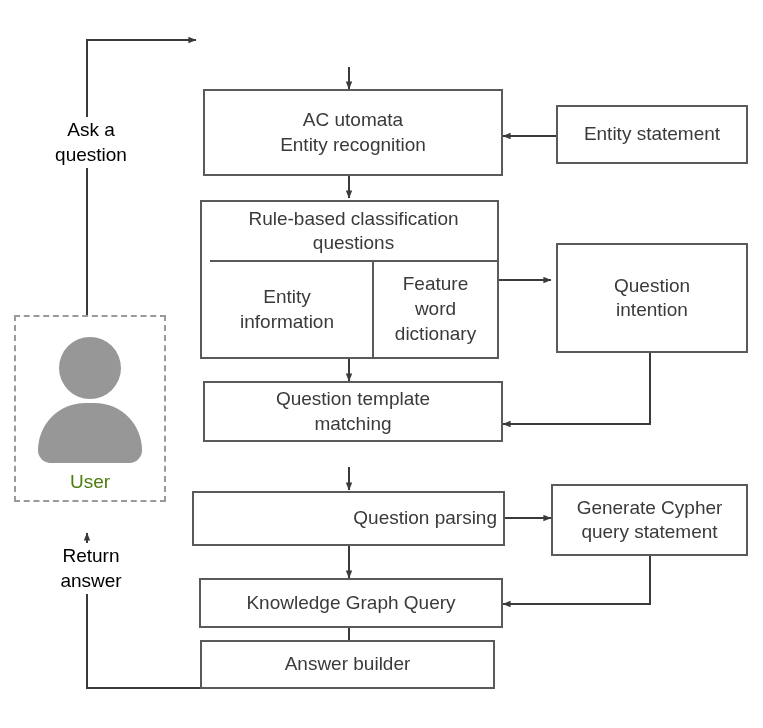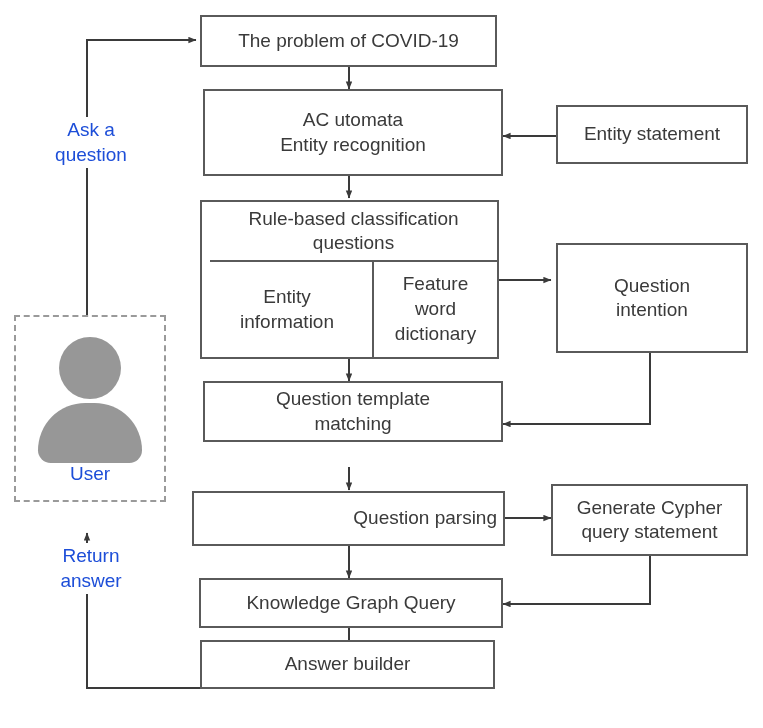--- a/index.html
+++ b/index.html
@@ -88,28 +88,29 @@
     background: #979797;
     margin-top: 20px;
   }
   .avatar-body {
     width: 104px; height: 60px;
     background: #979797;
     border-radius: 52px 52px 14px 14px;
     margin-top: 4px;
   }
   .user-label {
-    font-size: 19px;
-    color: #1d4ed8;
+    margin-top: 8px;
+    font-size: 19px;
+    color: #4d7c0f;
   }
 
   .edge-label {
     position: absolute;
     font-size: 19px;
-    color: #1d4ed8;
+    color: #000000;
     line-height: 1.3;
     text-align: center;
     white-space: pre-line;
     background: #ffffff;
     z-index: 4;
     padding: 1px 3px;
   }
 
   svg.wires {
     position: absolute;
@@ -152,23 +153,20 @@
       <path d="M349,546 L349,578" marker-end="url(#arrow)"></path>
 
       <path d="M349,628 L349,662" marker-end="url(#arrow)"></path>
 
       <path d="M200,688 L87,688 L87,533" marker-end="url(#arrow)"></path>
 
       <path d="M87,315 L87,40 L196,40" marker-end="url(#arrow)"></path>
     </g>
   </svg>
 
-  <div class="node" style="left:200px; top:15px; width:297px; height:52px;">
-    <span class="txt">The problem of COVID-19</span>
-  </div>
 
   <div class="node" style="left:203px; top:89px; width:300px; height:87px;">
     <span class="txt">AC utomata
 Entity recognition</span>
   </div>
 
   <div class="node" style="left:556px; top:105px; width:192px; height:59px;">
     <span class="txt">Entity statement</span>
   </div>
 

